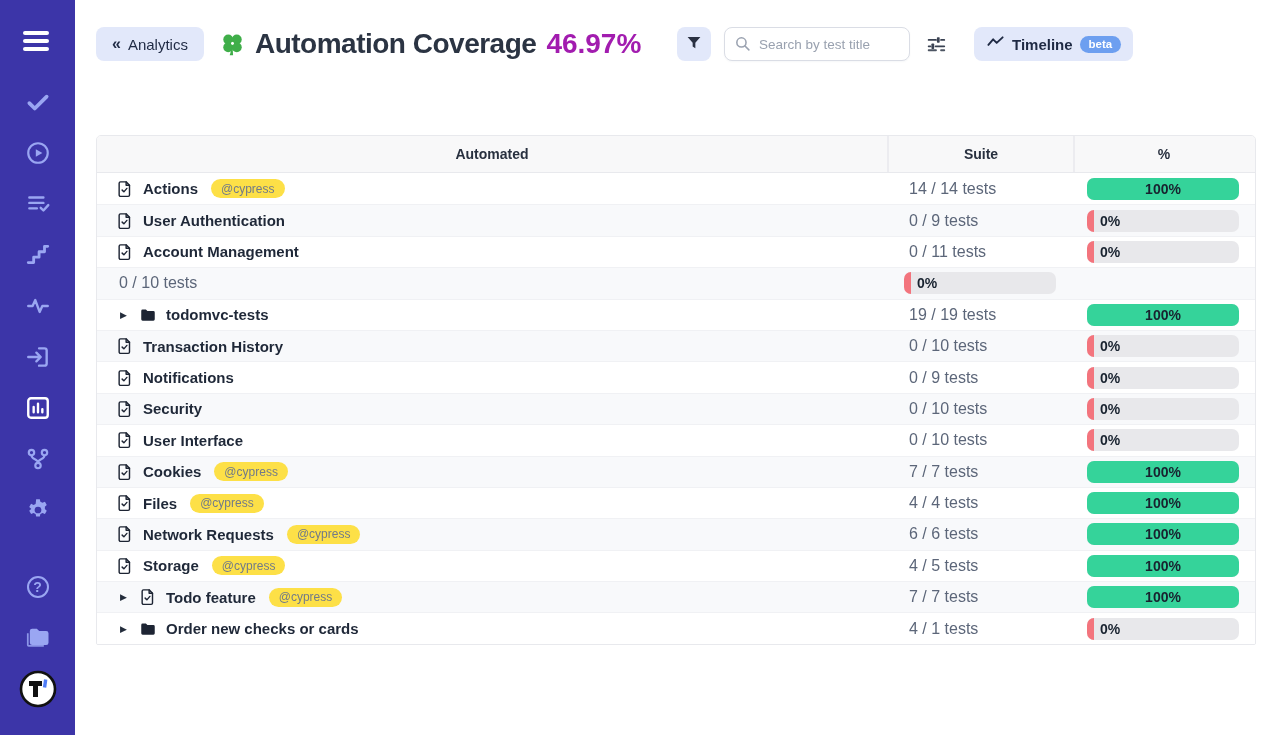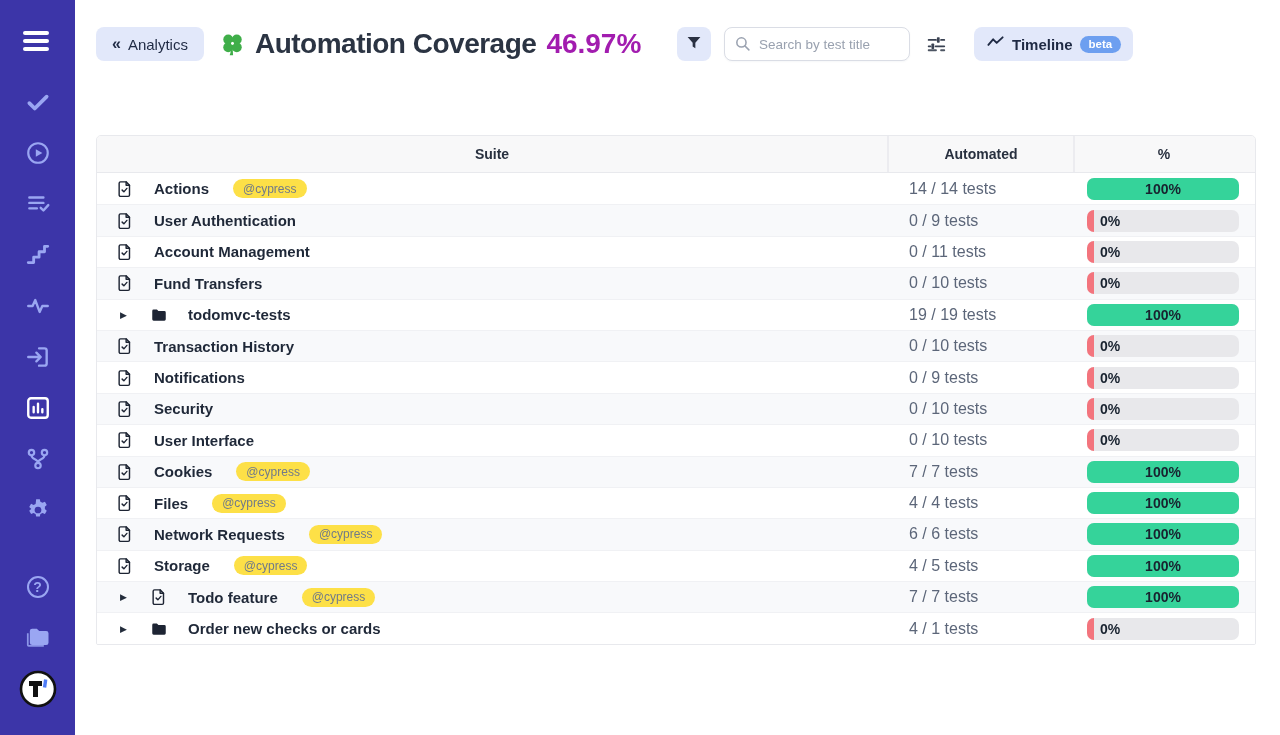--- a/index.html
+++ b/index.html
@@ -38,21 +38,21 @@
   .beta-pill { background:#6d9ff0; color:#fff; font-size:11.5px; font-weight:600; padding:2.5px 9px; border-radius:10px; }
 
   
   .coverage-table { position:absolute; left:21px; top:135px; width:1160px; border:1px solid #e8e9ed; border-radius:5px 5px 2px 2px; overflow:hidden; background:#fff; }
   .thead { display:grid; grid-template-columns:790px 186px 180px; height:37px; background:#f8f8f9; border-bottom:1px solid #e8e9ed; }
   .th { display:flex; align-items:center; justify-content:center; font-size:14px; font-weight:700; color:#28303f; }
   .th + .th { border-left:2px solid #ececf0; }
   .trow { display:grid; grid-template-columns:790px 186px 180px; height:31.4px; align-items:center; background:#fff; cursor:pointer; }
   .trow + .trow { border-top:1px solid #f0f1f4; }
   .trow.alt { background:#f8f9fb; }
-  .cell-suite { display:flex; align-items:center; padding-left:19px; gap:20px; overflow:hidden; }
+  .cell-suite { display:flex; align-items:center; padding-left:19px; gap:9px; overflow:hidden; }
   .caret { font-size:9px; color:#232c3b; width:10px; flex:none; margin-left:4px; }
   .row-icon { display:flex; align-items:center; flex:none; color:#1d2433; }
   .suite-name { font-size:15px; font-weight:600; color:#1f2838; white-space:nowrap; }
   .suite-name.bold { font-weight:700; }
   .tag-badge { margin-left:4px; background:#fde047; color:#717a89; font-size:12px; padding:2.5px 10px; border-radius:10px; white-space:nowrap; }
   .cell-auto { font-size:16px; color:#5c6679; padding-left:22px; }
   .cell-pct { display:flex; justify-content:center; }
   .bar { position:relative; width:152px; height:22px; border-radius:7px; background:#e8e8eb; overflow:hidden; }
   .bar .fill { position:absolute; top:0; bottom:0; left:0; }
   .bar.full .fill { width:100%; background:#35d39a; }
@@ -197,22 +197,22 @@
             <path d="M3 15l6-7 4.5 4.5L21 5.5"></path>
           </svg>
       </span>
       <span>Timeline</span>
       <span class="beta-pill">beta</span>
     </button>
   </div>
 
   <div class="coverage-table">
     <div class="thead">
+      <div class="th">Automated</div>
       <div class="th">Suite</div>
-      <div class="th">Automated</div>
       <div class="th">%</div>
     </div>
     <div id="tbody">
         <div class="trow">
     <div class="cell-suite">
 
       <span class="row-icon">
         <svg width="18" height="18" viewBox="0 0 24 24" fill="none" stroke="currentColor" stroke-width="1.9" stroke-linecap="round" stroke-linejoin="round">
                 <path d="M6 2.5h7.5L18 7v13a1.8 1.8 0 01-1.8 1.8H6A1.8 1.8 0 014.2 20V4.3A1.8 1.8 0 016 2.5z"></path>
                 <path d="M13.5 2.5V7H18"></path>
@@ -269,33 +269,20 @@
     </div>
     <div class="cell-auto">0 / 11 tests</div>
     <div class="cell-pct">
       <div class="bar empty">
         <div class="fill"></div>
         <span class="bar-label">0%</span>
       </div>
     </div>
   </div>
         <div class="trow alt">
-    <div class="cell-suite">
-
-      <span class="row-icon">
-        <svg width="18" height="18" viewBox="0 0 24 24" fill="none" stroke="currentColor" stroke-width="1.9" stroke-linecap="round" stroke-linejoin="round">
-                <path d="M6 2.5h7.5L18 7v13a1.8 1.8 0 01-1.8 1.8H6A1.8 1.8 0 014.2 20V4.3A1.8 1.8 0 016 2.5z"></path>
-                <path d="M13.5 2.5V7H18"></path>
-                <path d="M8.2 13.5l2.3 2.3 4-4.6"></path>
-              </svg>
-      </span>
-
-      <span class="suite-name">Fund Transfers</span>
-
-    </div>
     <div class="cell-auto">0 / 10 tests</div>
     <div class="cell-pct">
       <div class="bar empty">
         <div class="fill"></div>
         <span class="bar-label">0%</span>
       </div>
     </div>
   </div>
         <div class="trow">
     <div class="cell-suite">

